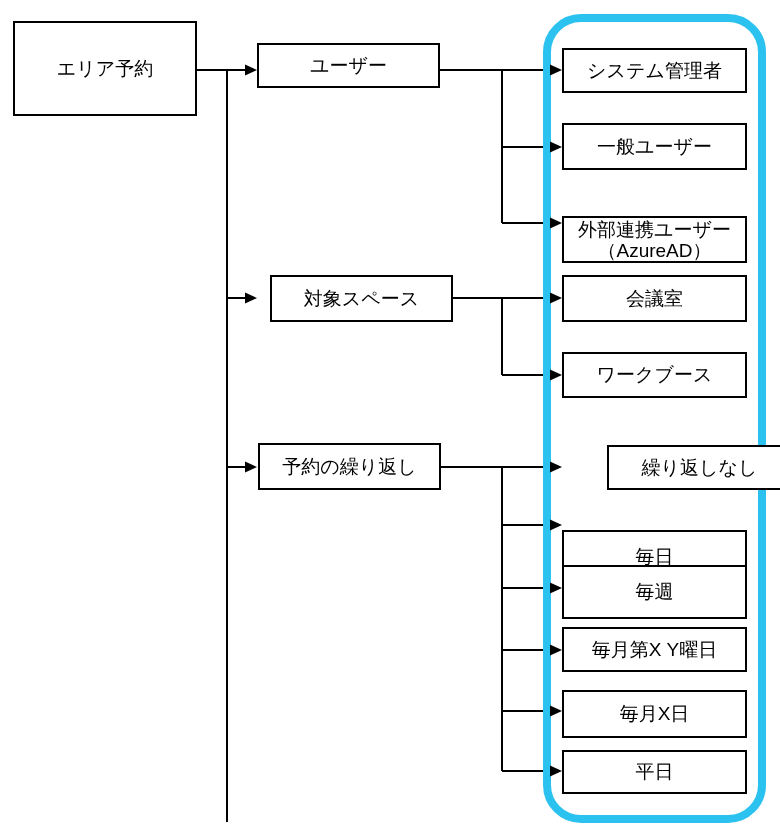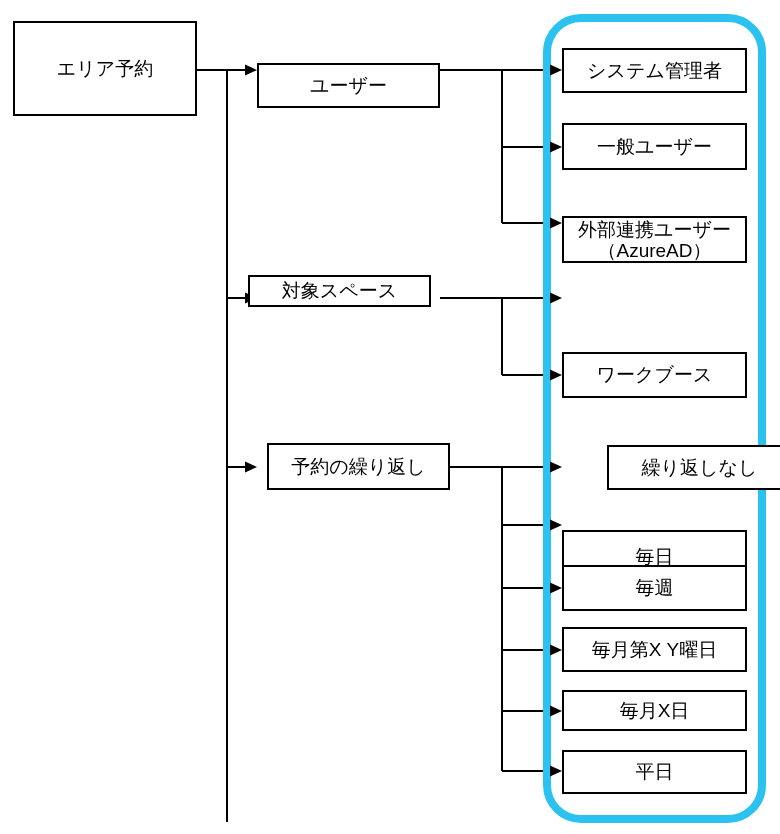--- a/index.html
+++ b/index.html
@@ -34,35 +34,35 @@
     justify-content: center;
     text-align: center;
     font-size: 19px;
     line-height: 22px;
     white-space: pre-line;
     z-index: 2;
   }
   
   .n-root    { left: 13px;  top: 21px;  width: 184px; height: 95px; }
   
-  .n-user    { left: 257px; top: 63px;  width: 183px; height: 45px; }
-  .n-space   { left: 248px; top: 275px; width: 183px; height: 32px; }
-  .n-repeat  { left: 267px; top: 443px; width: 183px; height: 47px; }
+  .n-user    { left: 257px; top: 43px;  width: 183px; height: 45px; }
+  .n-space   { left: 270px; top: 275px; width: 183px; height: 47px; }
+  .n-repeat  { left: 258px; top: 443px; width: 183px; height: 47px; }
   
   .n-leaf    { left: 562px; width: 185px; }
   .n-sys     { top: 48px;  height: 45px; }
   .n-gen     { top: 123px; height: 47px; }
   .n-ext     { top: 216px; height: 47px; line-height: 21px; }
   .n-meet    { top: 275px; height: 47px; }
   .n-booth   { top: 352px; height: 46px; text-align: right; }
   .n-norep   { top: 445px; height: 45px; margin-left: 45px; }
   .n-daily   { top: 530px; height: 54px; }
-  .n-weekly  { top: 565px; height: 46px; }
+  .n-weekly  { top: 565px; height: 54px; }
   .n-mnthwd  { top: 627px; height: 45px; }
-  .n-mnthx   { top: 690px; height: 41px; }
+  .n-mnthx   { top: 690px; height: 48px; }
   .n-wkday   { top: 750px; height: 44px; text-align: center; }
 </style>
 </head>
 <body>
 
 <div id="canvas">
 
   <svg id="wires" viewBox="0 0 780 834" xmlns="http://www.w3.org/2000/svg">
 
     <g fill="none" stroke-width="2" stroke="#000000">
@@ -114,20 +114,21 @@
 
   <div class="node n-user">ユーザー</div>
   <div class="node n-space">対象スペース</div>
   <div class="node n-repeat">予約の繰り返し</div>
 
   <div class="node n-leaf n-gen">一般ユーザー</div>
   <div class="node n-leaf n-sys">システム管理者</div>
   <div class="node n-leaf n-ext">外部連携ユーザー
 （AzureAD）</div>
 
+  <div class="node n-leaf n-meet">会議室</div>
   <div class="node n-leaf n-booth">ワークブース</div>
 
   <div class="node n-leaf n-norep">繰り返しなし</div>
   <div class="node n-leaf n-daily">毎日</div>
   <div class="node n-leaf n-weekly">毎週</div>
   <div class="node n-leaf n-mnthwd">毎月第X Y曜日</div>
   <div class="node n-leaf n-mnthx">毎月X日</div>
   <div class="node n-leaf n-wkday">平日</div>
 
 </div>

